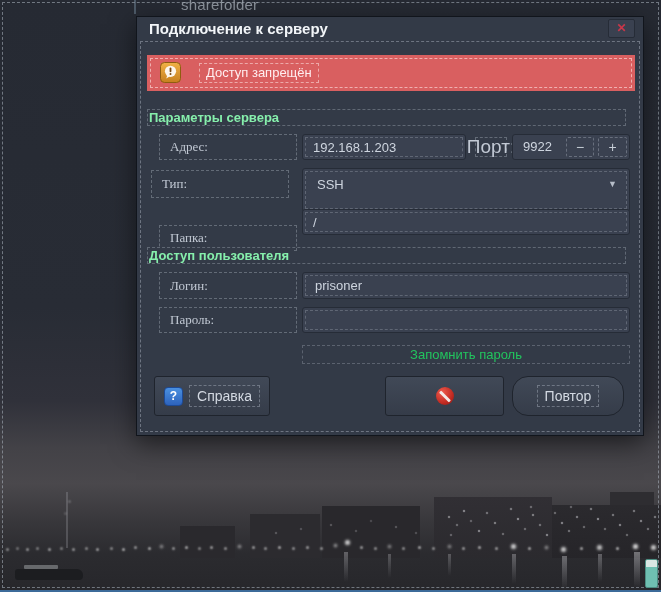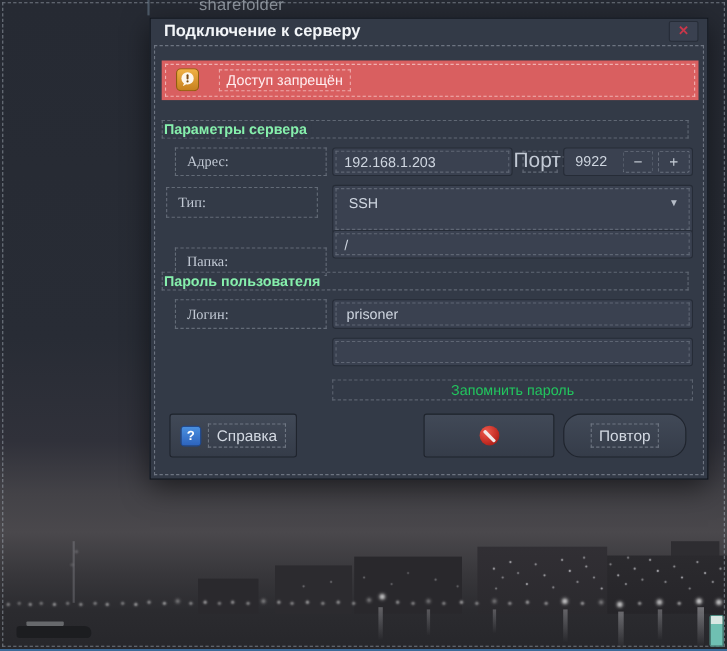--- a/index.html
+++ b/index.html
@@ -247,26 +247,27 @@
       <div class="fld-label lbl-type">Тип:</div>
       <div class="combo">
         <span class="combo-val">SSH</span>
         <span class="combo-arrow">▼</span>
       </div>
 
       <div class="fld-label lbl-folder">Папка:</div>
       <input class="entry entry-folder" value="/" style="">
 
       <div class="section-hdr sec2">
-        <span>Пароль пользователя</span>
+        <span>Доступ пользователя</span>
       </div>
 
       <div class="fld-label lbl-login">Логин:</div>
       <input class="entry entry-login" value="prisoner" style="">
 
+      <div class="fld-label lbl-pass">Пароль:</div>
       <input class="entry entry-pass" type="password" value="" style="">
 
       <div class="remember">
         <span>Запомнить пароль</span>
       </div>
 
       <div class="btn btn-help">
         <span class="help-icon">?</span>
         <span class="btn-label">Справка</span>
       </div>

